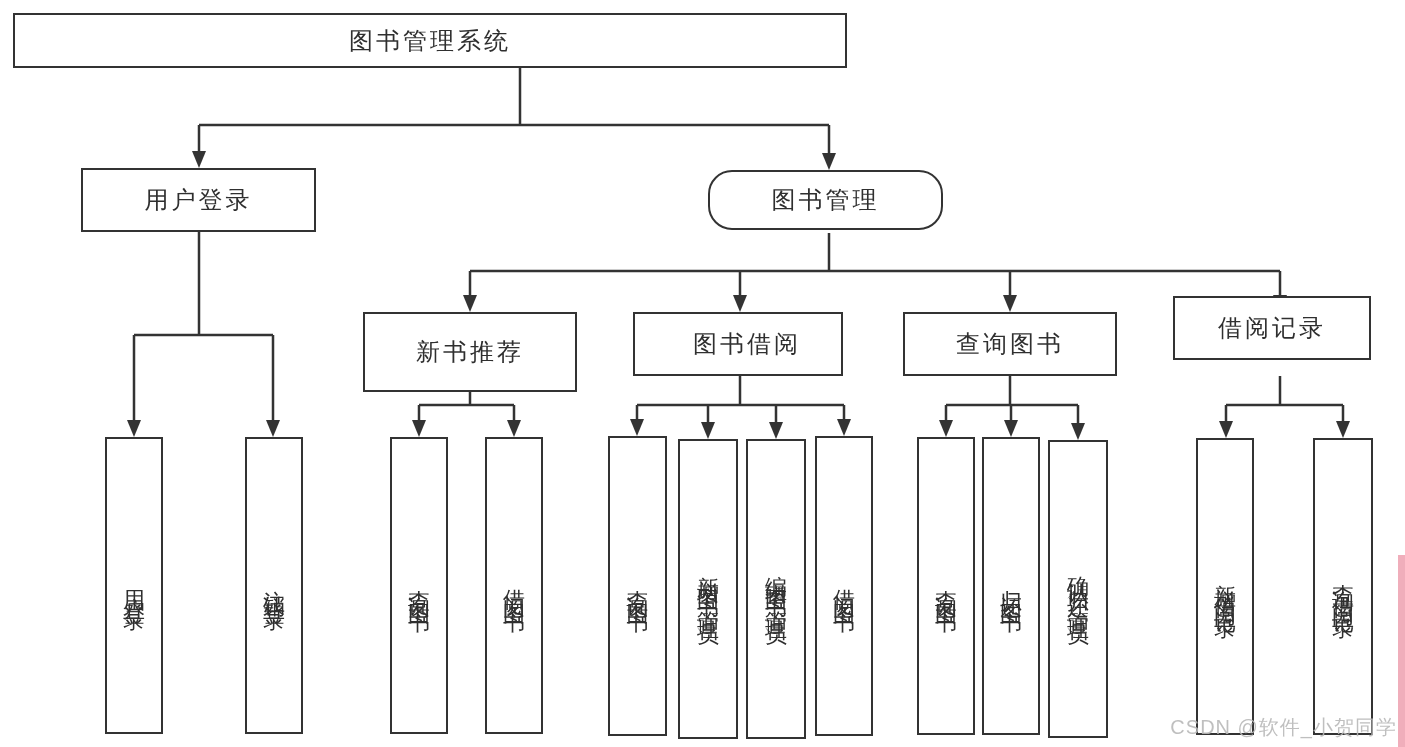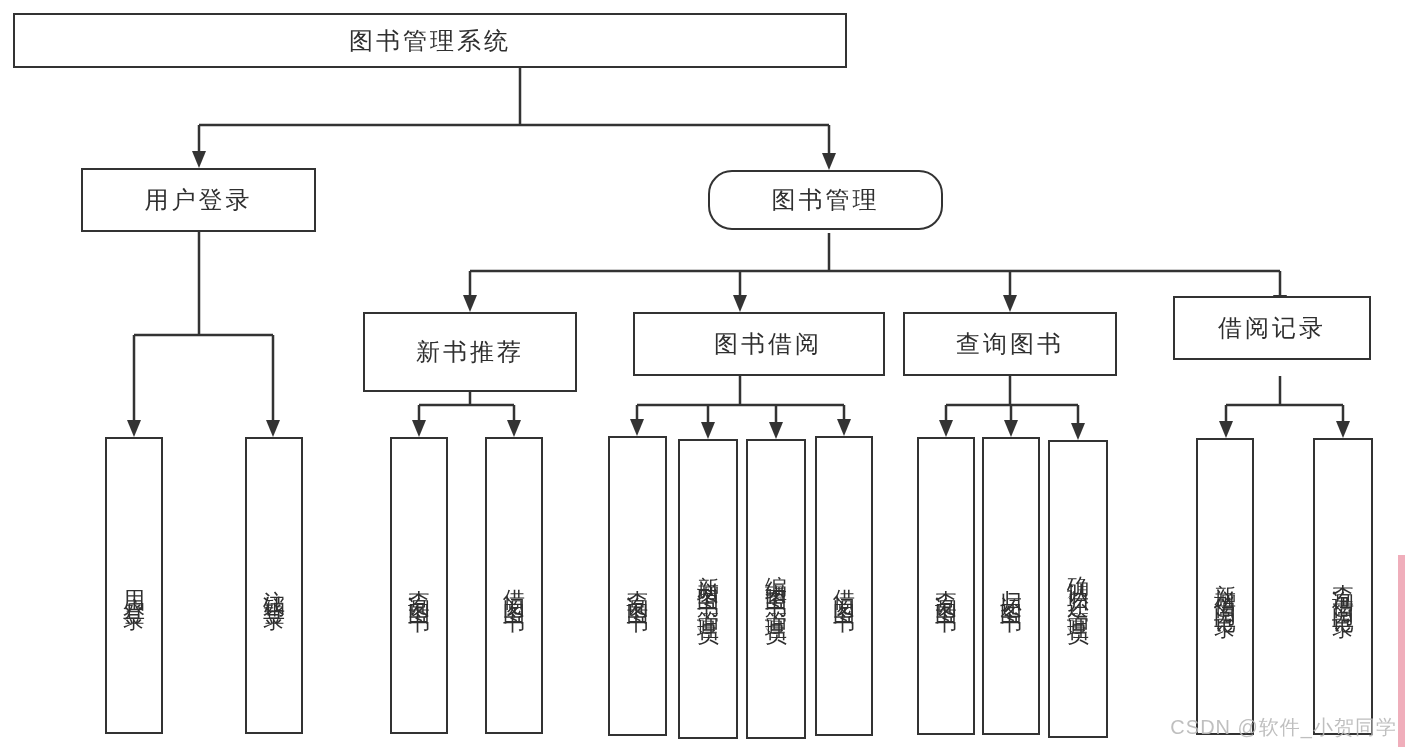--- a/index.html
+++ b/index.html
@@ -74,21 +74,21 @@
     <polygon points="1219,421 1233,421 1226,438"></polygon>
     <polygon points="1336,421 1350,421 1343,438"></polygon>
   </svg>
 
   <div class="node hnode" style="left:13px; top:13px; width:834px; height:55px;">图书管理系统</div>
 
   <div class="node hnode" style="left:81px; top:168px; width:235px; height:64px;">用户登录</div>
   <div class="node hnode" style="left:708px; top:170px; width:235px; height:60px;border-radius:24px;">图书管理</div>
 
   <div class="node hnode" style="left:363px; top:312px; width:214px; height:80px;">新书推荐</div>
-  <div class="node hnode" style="left:633px; top:312px; width:252px; height:64px;padding-left:18px;">图书借阅</div>
+  <div class="node hnode" style="left:633px; top:312px; width:210px; height:64px;padding-left:18px;">图书借阅</div>
   <div class="node hnode" style="left:903px; top:312px; width:214px; height:64px;">查询图书</div>
   <div class="node hnode" style="left:1173px; top:296px; width:198px; height:64px;font-family:Liberation Mono, monospace;">借阅记录</div>
 
   <div class="node leaf" style="left:105px; top:437px; width:58px; height:297px;">
     <span class="vtext">用户登录</span>
   </div>
   <div class="node leaf" style="left:245px; top:437px; width:58px; height:297px;">
     <span class="vtext">注销登录</span>
   </div>
 

